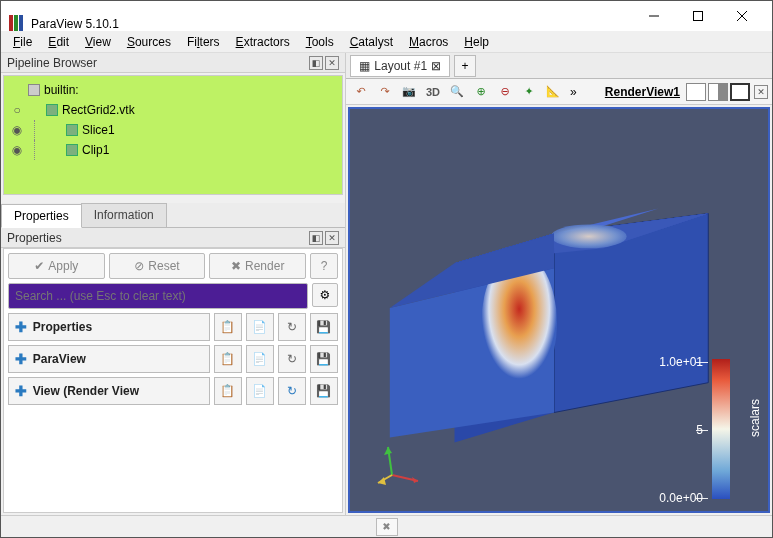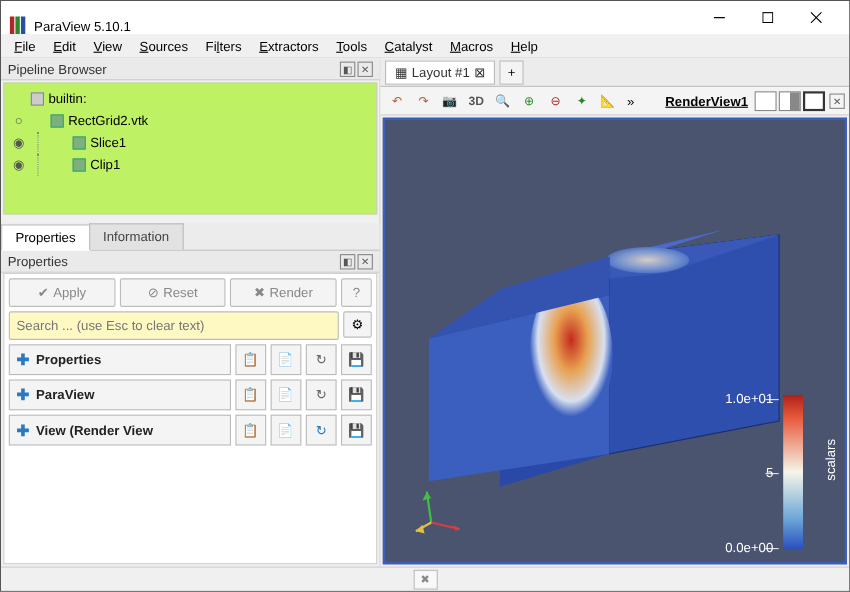--- a/index.html
+++ b/index.html
@@ -25,21 +25,21 @@
 .cube{width:12px;height:12px;background:#7db07d;border:1px solid #3a6;display:inline-block;}
 .server{width:12px;height:12px;background:#ccc;border:1px solid #888;display:inline-block;}
 .tabs { display:flex; background:#ececec; border-bottom:1px solid #bbb; margin-top:6px;}
 .tab { padding:4px 12px; border:1px solid #bbb; border-bottom:none; background:#e2e2e2; margin-right:-1px;color:#444;}
 .tab.active{ background:#fff; color:#000; border-bottom:1px solid #fff; position:relative; top:1px;}
 .proppanel{ background:#fff; border:1px solid #ccc; margin:0 2px 2px 2px; padding:4px; flex:1; display:flex; flex-direction:column; gap:4px;}
 .btnrow{ display:flex; gap:4px; }
 .btn{ flex:1; height:26px; border:1px solid #bbb; background:#f4f4f4; display:flex; align-items:center; justify-content:center; gap:4px; color:#888; border-radius:2px;}
 .btn.small{ flex:0 0 28px; }
 .searchrow{ display:flex; gap:4px; }
-.search{ flex:1; height:15px; border:1px solid #bbb; padding:12px 6px; color:#888; background:#fef9c3; border-radius:2px;}
+.search{ flex:1; height:15px; border:1px solid #bbb; padding:12px 6px; color:#888; background:#4c1d95; border-radius:2px;}
 .gear{ width:26px;height:24px;border:1px solid #bbb;background:#f4f4f4;display:flex;align-items:center;justify-content:center;border-radius:2px;}
 .section{ display:flex; gap:4px; }
 .sectbtn{ flex:1; height:28px; border:1px solid #bbb; background:#f4f4f4; display:flex; align-items:center; gap:6px; padding:0 6px; font-weight:bold; color:#222;}
 .plus{ color:#2a7ac0; font-weight:bold; font-size:14px;}
 .iconbtn{ width:28px;height:28px;border:1px solid #bbb;background:#f4f4f4;display:flex;align-items:center;justify-content:center;color:#666;}
 .right{ flex:1; display:flex; flex-direction:column; background:#f0f0f0;}
 .tabbar2{ height:26px; display:flex; align-items:center; background:#ececec; border-bottom:1px solid #bbb; padding-left:4px; gap:4px;}
 .layouttab{ height:22px; border:1px solid #bbb; background:#fff; padding:0 8px; display:flex; align-items:center; gap:4px; color:#333;}
 .plusbtn{ width:22px;height:22px;border:1px solid #bbb;background:#f4f4f4;display:flex;align-items:center;justify-content:center;}
 .toolbar2{ height:26px; display:flex; align-items:center; background:#f4f4f4; border-bottom:1px solid #ccc; padding:0 4px; gap:2px;}

